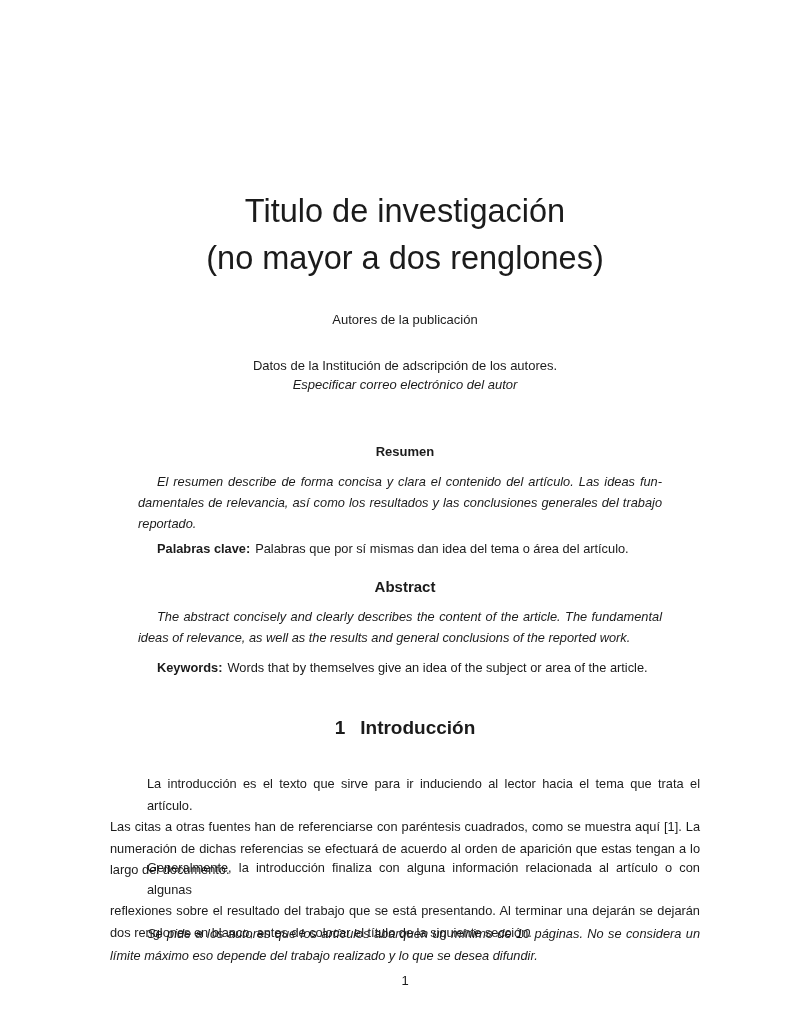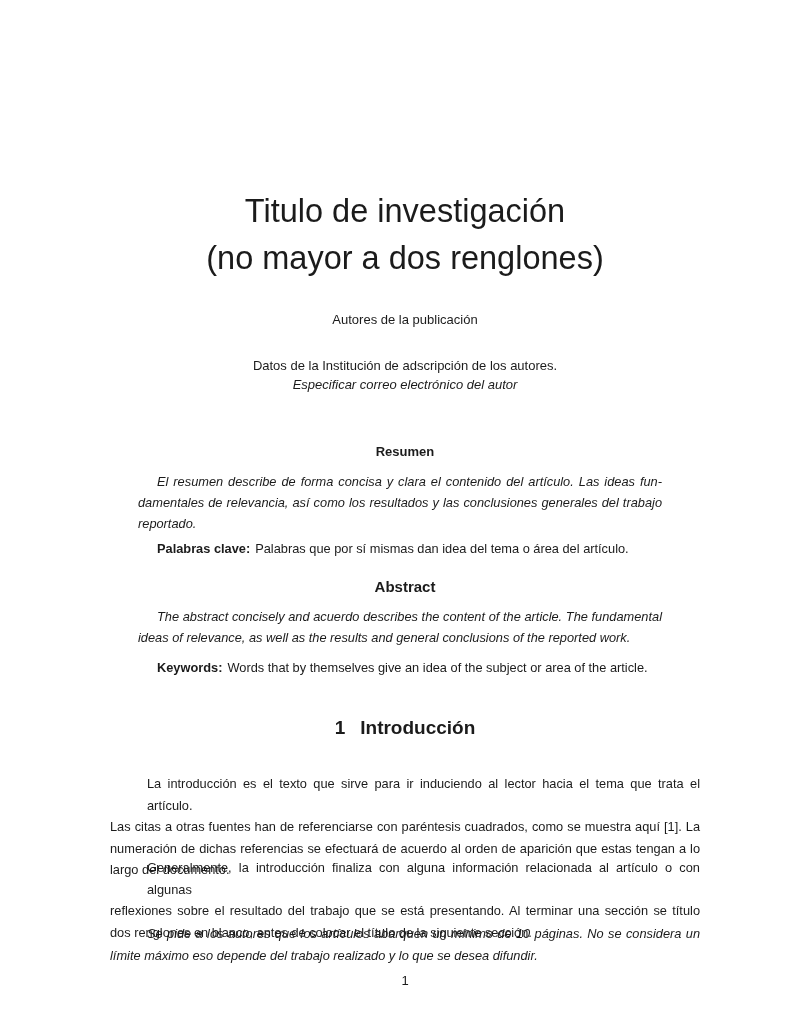--- a/index.html
+++ b/index.html
@@ -75,42 +75,42 @@
       <div class="ln">reportado.</div>
     </div>
 
     <div class="blk narrow kw-es body-text ind19">
       <span class="b kwlabel">Palabras clave:</span><span>Palabras que por sí mismas dan idea del tema o área del artículo.</span>
     </div>
 
     <div class="blk abs-head center b">Abstract</div>
 
     <div class="blk narrow abs-body body-text i">
-      <div class="ln j ind19">The abstract concisely and acuerdo describes the content of the article. The fundamental</div>
+      <div class="ln j ind19">The abstract concisely and clearly describes the content of the article. The fundamental</div>
       <div class="ln">ideas of relevance, as well as the results and general conclusions of the reported work.</div>
     </div>
 
     <div class="blk narrow kw-en body-text ind19">
       <span class="b kwlabel">Keywords:</span><span>Words that by themselves give an idea of the subject or area of the article.</span>
     </div>
 
     <div class="blk sec-head center b">
       <span class="num">1</span><span>Introducción</span>
     </div>
 
     <div class="blk p1 para-text">
       <div class="ln j ind37">La introducción es el texto que sirve para ir induciendo al lector hacia el tema que trata el artículo.</div>
       <div class="ln j">Las citas a otras fuentes han de referenciarse con paréntesis cuadrados, como se muestra aquí [1]. La</div>
       <div class="ln j">numeración de dichas referencias se efectuará de acuerdo al orden de aparición que estas tengan a lo</div>
       <div class="ln">largo del documento.</div>
     </div>
 
     <div class="blk p2 para-text">
       <div class="ln j ind37">Generalmente, la introducción finaliza con alguna información relacionada al artículo o con algunas</div>
-      <div class="ln j">reflexiones sobre el resultado del trabajo que se está presentando. Al terminar una sección se título</div>
+      <div class="ln j">reflexiones sobre el resultado del trabajo que se está presentando. Al terminar una dejarán se dejarán</div>
       <div class="ln">dos renglones en blanco, antes de colocar el título de la siguiente sección.</div>
     </div>
 
     <div class="blk p3 para-text">
       <div class="ln j ind37">Se pide a los autores que los artículos abarquen un mínimo de 10 páginas. No se considera un</div>
       <div class="ln">límite máximo eso depende del trabajo realizado y lo que se desea difundir.</div>
     </div>
 
     <div class="blk pagenum center">1</div>
 

